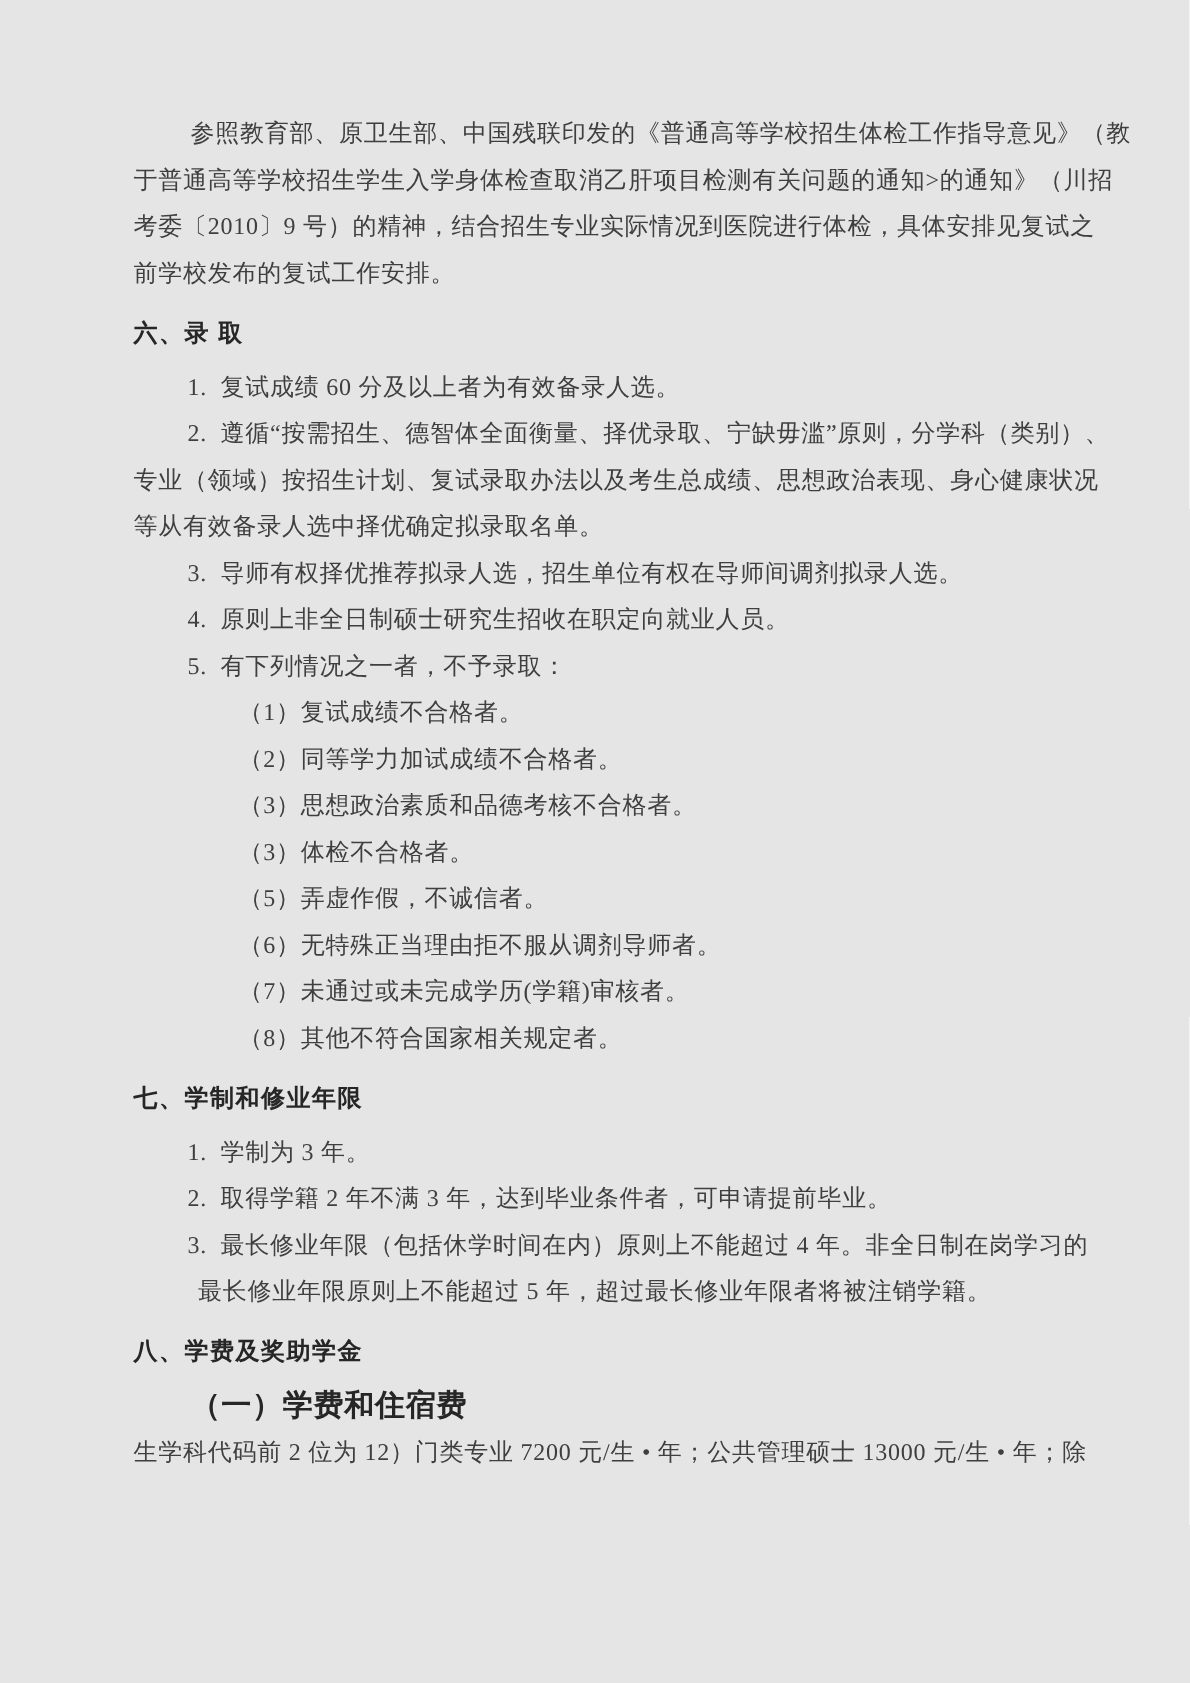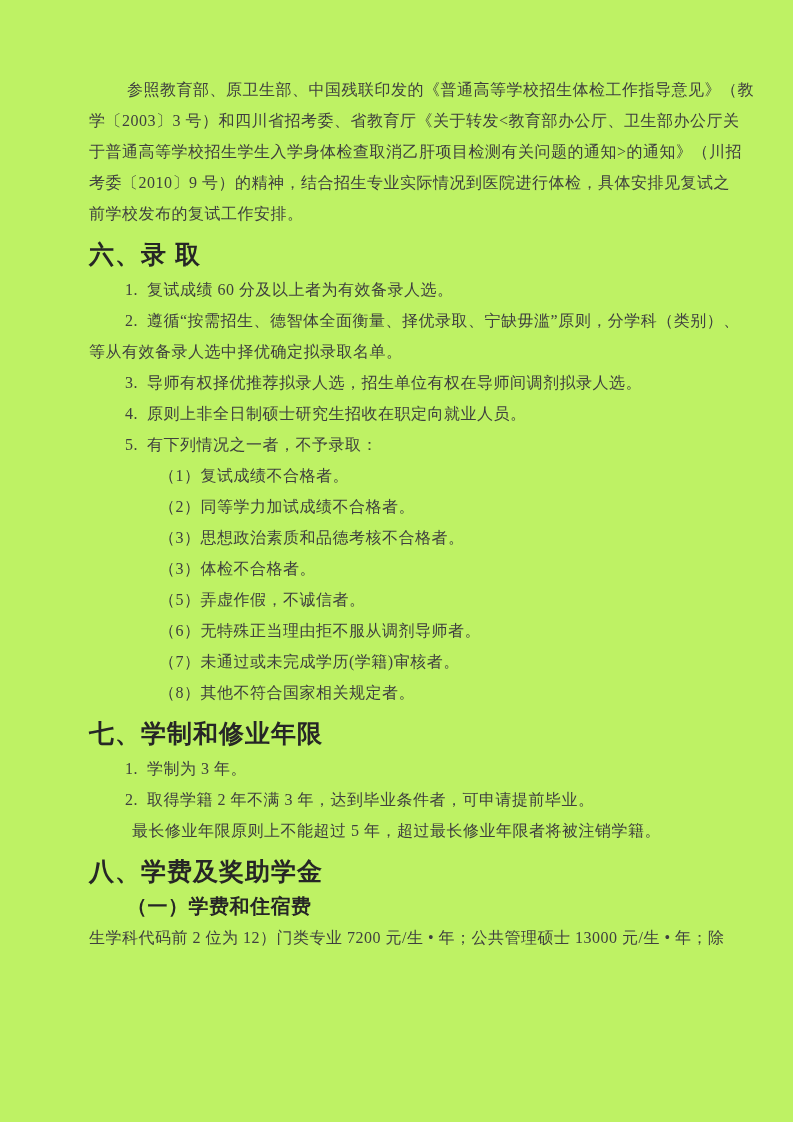--- a/index.html
+++ b/index.html
@@ -26,63 +26,64 @@
   }
   
   .first { padding-left: 38px; }   
   .flush { padding-left: 0; }      
   .num   { padding-left: 36px; }   
   .sub   { padding-left: 70px; }   
   .hang  { padding-left: 43px; }   
   .h1 {
     font-family: "Liberation Sans", "DejaVu Sans", sans-serif;
     font-weight: bold;
-    font-size: 25px;
+    font-size: 16px;
     line-height: 28px;
     color: #262626;
     margin: 11px 0 6px 0;
     padding-left: 0;
     letter-spacing: 1px;
   }
   .h2 {
     font-family: "Liberation Sans", "DejaVu Sans", sans-serif;
     font-weight: bold;
     font-size: 20px;
     line-height: 31px;
     color: #262626;
     padding-left: 38px;
     letter-spacing: 0.5px;
   }
 </style>
 </head>
 <body>
 
-<div class="page" style="background: #bef264;">
+<div class="page" style="background: #e5e5e5;">
   <div class="content">
       <div class="ln first" style="color: rgb(63, 63, 63);">参照教育部、原卫生部、中国残联印发的《普通高等学校招生体检工作指导意见》（教</div>
-      <div class="ln flush" style="color: rgb(63, 63, 63);">学〔2003〕3 号）和四川省招考委、省教育厅《关于转发&lt;教育部办公厅、卫生部办公厅关</div>
       <div class="ln flush" style="color: rgb(63, 63, 63);">于普通高等学校招生学生入学身体检查取消乙肝项目检测有关问题的通知&gt;的通知》（川招</div>
       <div class="ln flush" style="color: rgb(63, 63, 63);">考委〔2010〕9 号）的精神，结合招生专业实际情况到医院进行体检，具体安排见复试之</div>
       <div class="ln flush" style="color: rgb(63, 63, 63);">前学校发布的复试工作安排。</div>
       <div class="ln h1" style="color: rgb(38, 38, 38);">六、录 取</div>
       <div class="ln num" style="color: rgb(63, 63, 63);">1.  复试成绩 60 分及以上者为有效备录人选。</div>
       <div class="ln num" style="color: rgb(63, 63, 63);">2.  遵循“按需招生、德智体全面衡量、择优录取、宁缺毋滥”原则，分学科（类别）、</div>
+      <div class="ln flush" style="color: rgb(63, 63, 63);">专业（领域）按招生计划、复试录取办法以及考生总成绩、思想政治表现、身心健康状况</div>
       <div class="ln flush" style="color: rgb(63, 63, 63);">等从有效备录人选中择优确定拟录取名单。</div>
       <div class="ln num" style="color: rgb(63, 63, 63);">3.  导师有权择优推荐拟录人选，招生单位有权在导师间调剂拟录人选。</div>
       <div class="ln num" style="color: rgb(63, 63, 63);">4.  原则上非全日制硕士研究生招收在职定向就业人员。</div>
       <div class="ln num" style="color: rgb(63, 63, 63);">5.  有下列情况之一者，不予录取：</div>
       <div class="ln sub" style="color: rgb(63, 63, 63);">（1）复试成绩不合格者。</div>
       <div class="ln sub" style="color: rgb(63, 63, 63);">（2）同等学力加试成绩不合格者。</div>
       <div class="ln sub" style="color: rgb(63, 63, 63);">（3）思想政治素质和品德考核不合格者。</div>
       <div class="ln sub" style="color: rgb(63, 63, 63);">（3）体检不合格者。</div>
       <div class="ln sub" style="color: rgb(63, 63, 63);">（5）弄虚作假，不诚信者。</div>
       <div class="ln sub" style="color: rgb(63, 63, 63);">（6）无特殊正当理由拒不服从调剂导师者。</div>
       <div class="ln sub" style="color: rgb(63, 63, 63);">（7）未通过或未完成学历(学籍)审核者。</div>
       <div class="ln sub" style="color: rgb(63, 63, 63);">（8）其他不符合国家相关规定者。</div>
       <div class="ln h1" style="color: rgb(38, 38, 38);">七、学制和修业年限</div>
       <div class="ln num" style="color: rgb(63, 63, 63);">1.  学制为 3 年。</div>
       <div class="ln num" style="color: rgb(63, 63, 63);">2.  取得学籍 2 年不满 3 年，达到毕业条件者，可申请提前毕业。</div>
+      <div class="ln num" style="color: rgb(63, 63, 63);">3.  最长修业年限（包括休学时间在内）原则上不能超过 4 年。非全日制在岗学习的</div>
       <div class="ln hang" style="color: rgb(63, 63, 63);">最长修业年限原则上不能超过 5 年，超过最长修业年限者将被注销学籍。</div>
       <div class="ln h1" style="color: rgb(38, 38, 38);">八、学费及奖助学金</div>
       <div class="ln h2" style="color: rgb(38, 38, 38);">（一）学费和住宿费</div>
       <div class="ln flush" style="color: rgb(63, 63, 63);">生学科代码前 2 位为 12）门类专业 7200 元/生 • 年；公共管理硕士 13000 元/生 • 年；除</div>
     </div>
 </div>
 
 </body></html>

